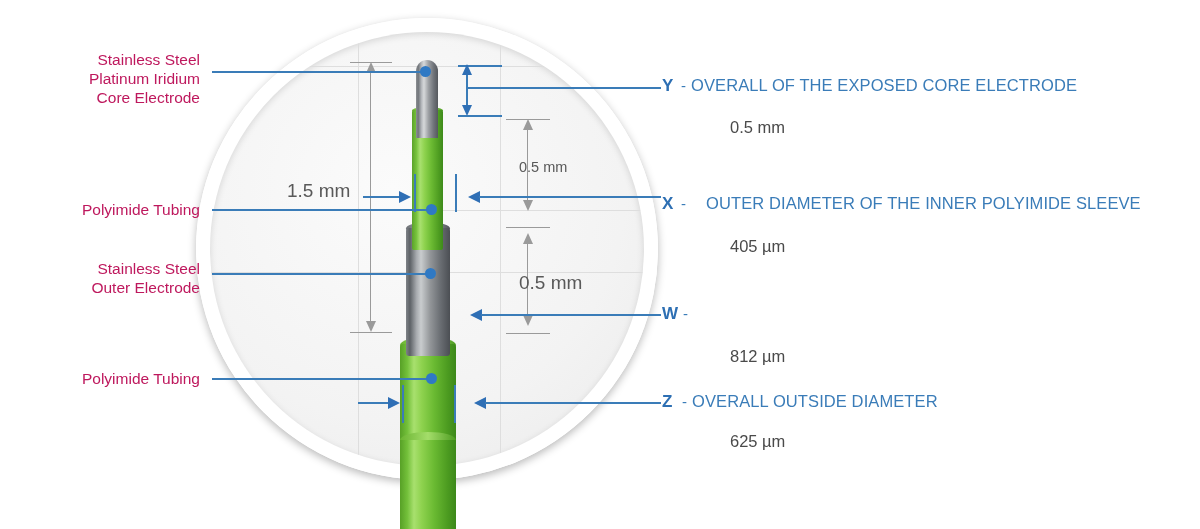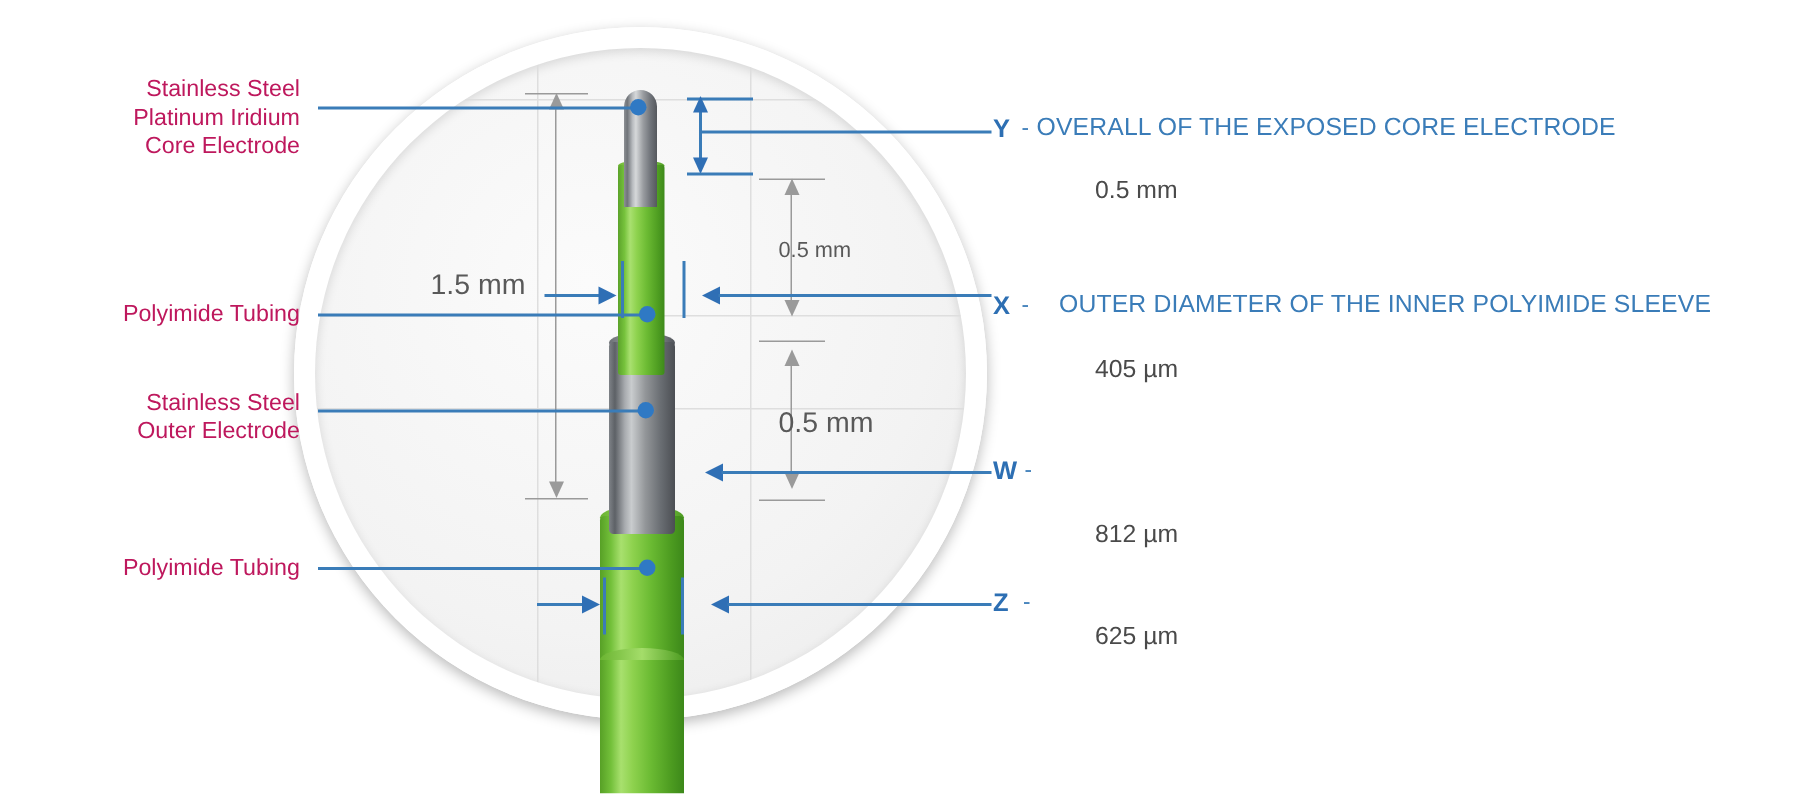--- a/index.html
+++ b/index.html
@@ -245,15 +245,16 @@
   <div class="co-dash" style="left:681px;top:195px;">-</div>
   <div class="co-txt" style="left:690px;top:194px;margin-left:16px;">OUTER DIAMETER OF THE INNER POLYIMIDE SLEEVE</div>
   <div class="co-val" style="left:730px;top:237px;">405  µm</div>
 
   <div class="co-key" style="left:662px;top:304px;">W</div>
   <div class="co-dash" style="left:683px;top:305px;">-</div>
   <div class="co-val" style="left:730px;top:347px;">812 µm</div>
 
   <div class="co-key" style="left:662px;top:392px;">Z</div>
   <div class="co-dash" style="left:682px;top:393px;">-</div>
-  <div class="co-val" style="left:730px;top:415px;">625 µm</div>
+  <div class="co-txt" style="left:692px;top:392px;">OVERALL OUTSIDE DIAMETER</div>
+  <div class="co-val" style="left:730px;top:432px;">625 µm</div>
 
 </div>
 
 </body></html>

